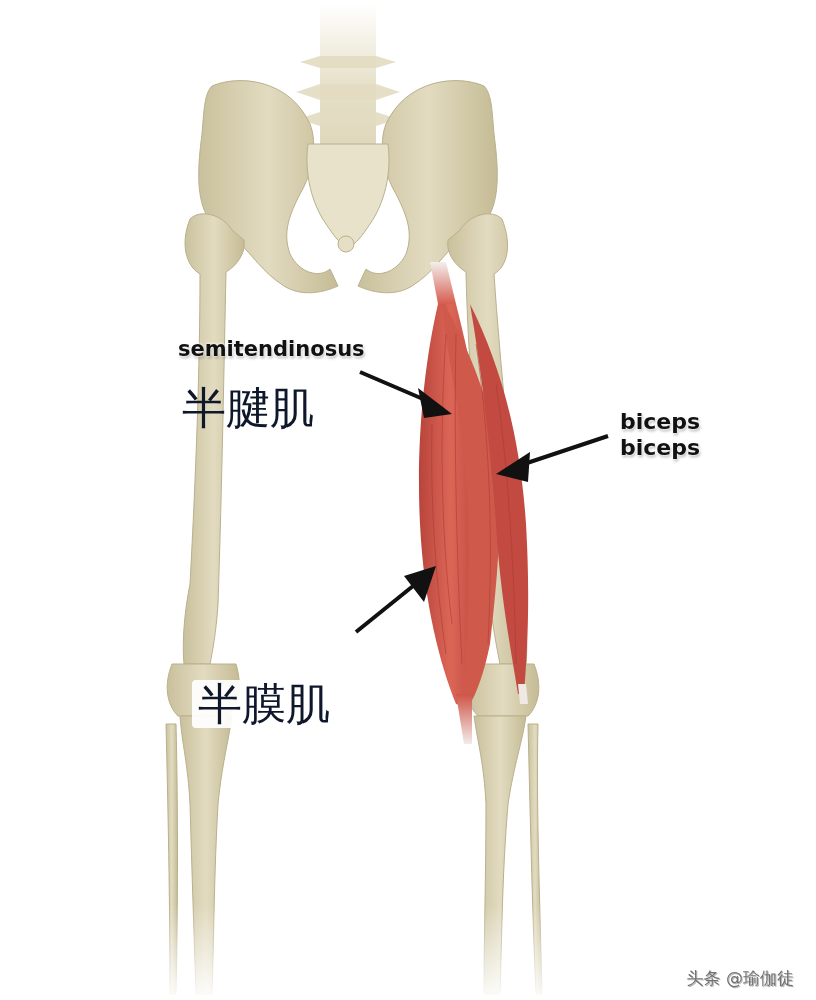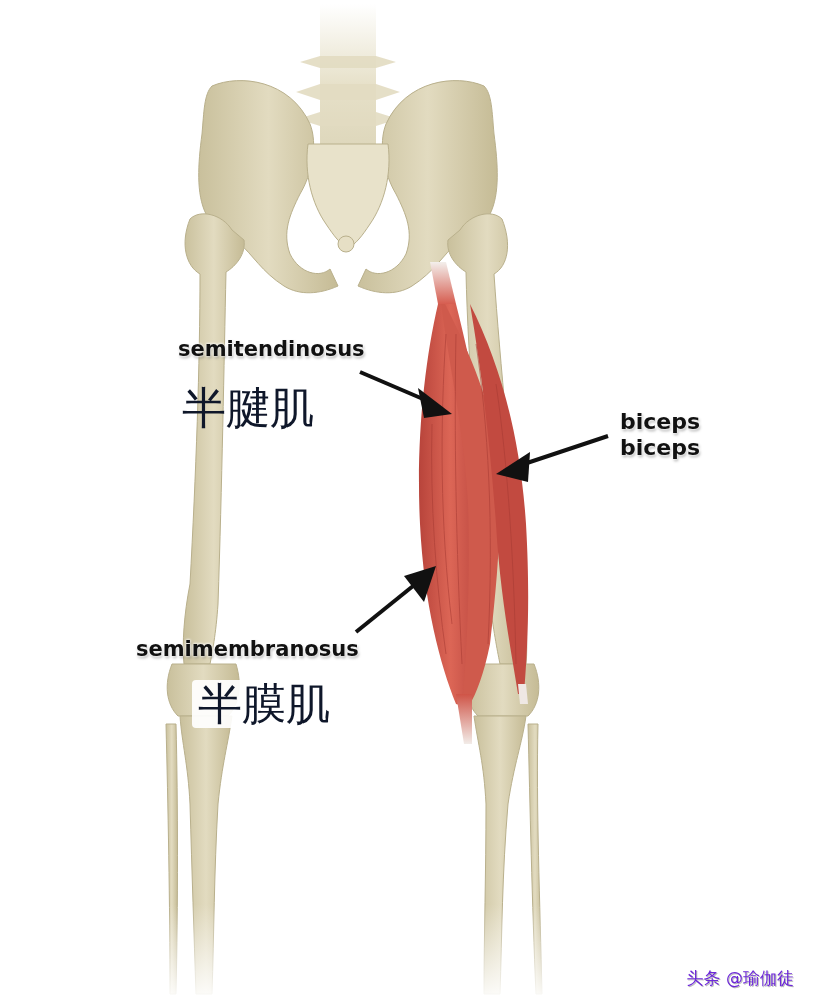--- a/index.html
+++ b/index.html
@@ -15,21 +15,21 @@
       text-shadow: 0 0 3px #fff, 0 0 3px #fff, 1px 2px 3px rgba(0,0,0,0.35);
       line-height: 1.05; white-space: nowrap;
     }
     .cn-label {
       position: absolute; color: #0f172a; font-weight: normal;
       font-family: "DejaVu Sans", "Liberation Sans", sans-serif;
       white-space: nowrap; line-height: 1;
     }
     .cn-bg { background: rgba(255,255,255,0.92); padding: 2px 6px; border-radius: 4px; }
     .watermark {
-      position: absolute; right: 22px; bottom: 14px; font-size: 17px; color: #6d28d9;
+      position: absolute; right: 22px; bottom: 14px; font-size: 17px; color: #737373;
       text-shadow: 1px 1px 0 #bbb; font-family: "DejaVu Sans", sans-serif;
     }
   </style>
 </head>
 <body>
 
 <div id="stage">
 
   <svg class="figure" width="816" height="1000" viewBox="0 0 816 1000">
     <defs>
@@ -131,17 +131,16 @@
       </g>
     </g>
   </svg>
 
   <div class="en-label" style="left:178px; top:334px; font-size:21px;">semitendinosus</div>
   <div class="cn-label" style="left:182px; top:382px; font-size:44px;">半腱肌</div>
 
   <div class="en-label" style="left:620px; top:406px; font-size:22px;">biceps</div>
   <div class="en-label" style="left:620px; top:432px; font-size:22px;">biceps</div>
 
-  <div class="en-label" style="left:136px; top:634px; font-size:21px;">semimembranosus</div>
   <div class="cn-label cn-bg" style="left:192px; top:676px; font-size:44px;">半膜肌</div>
 
   <div class="watermark">头条 @瑜伽徒</div>
 </div>
 
 </body></html>

